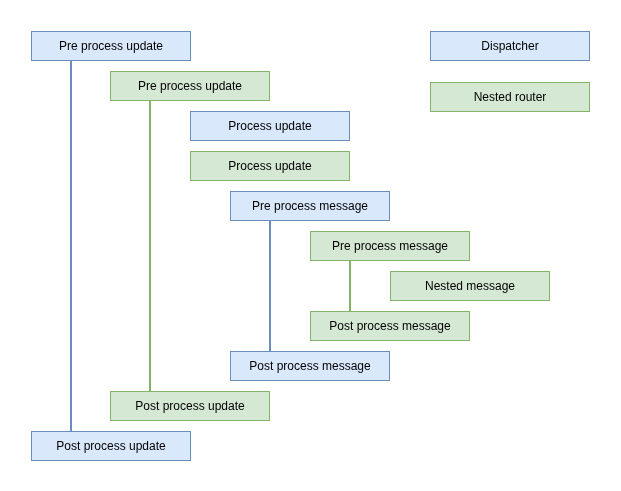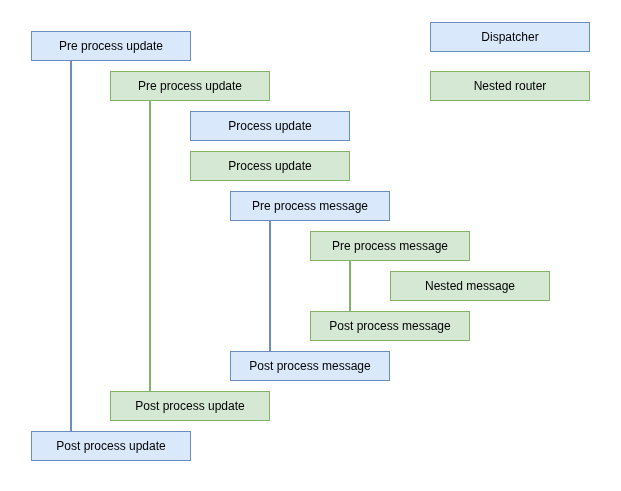--- a/index.html
+++ b/index.html
@@ -63,16 +63,16 @@
   <div class="node dispatcher" style="left:190px; top:111px;">Process update</div>
   <div class="node nested_router" style="left:190px; top:151px;">Process update</div>
   <div class="node dispatcher" style="left:230px; top:191px;">Pre process message</div>
   <div class="node nested_router" style="left:310px; top:231px;">Pre process message</div>
   <div class="node nested_router" style="left:390px; top:271px;">Nested message</div>
   <div class="node nested_router" style="left:310px; top:311px;">Post process message</div>
   <div class="node dispatcher" style="left:230px; top:351px;">Post process message</div>
   <div class="node nested_router" style="left:110px; top:391px;">Post process update</div>
   <div class="node dispatcher" style="left:31px;  top:431px;">Post process update</div>
 
-  <div class="node dispatcher" style="left:430px; top:22px;text-align:right;">Dispatcher</div>
-  <div class="node nested_router" style="left:430px; top:71px;">Nested router</div>
+  <div class="node dispatcher" style="left:430px; top:31px;text-align:right;">Dispatcher</div>
+  <div class="node nested_router" style="left:430px; top:82px;">Nested router</div>
 
 </div>
 
 </body></html>

